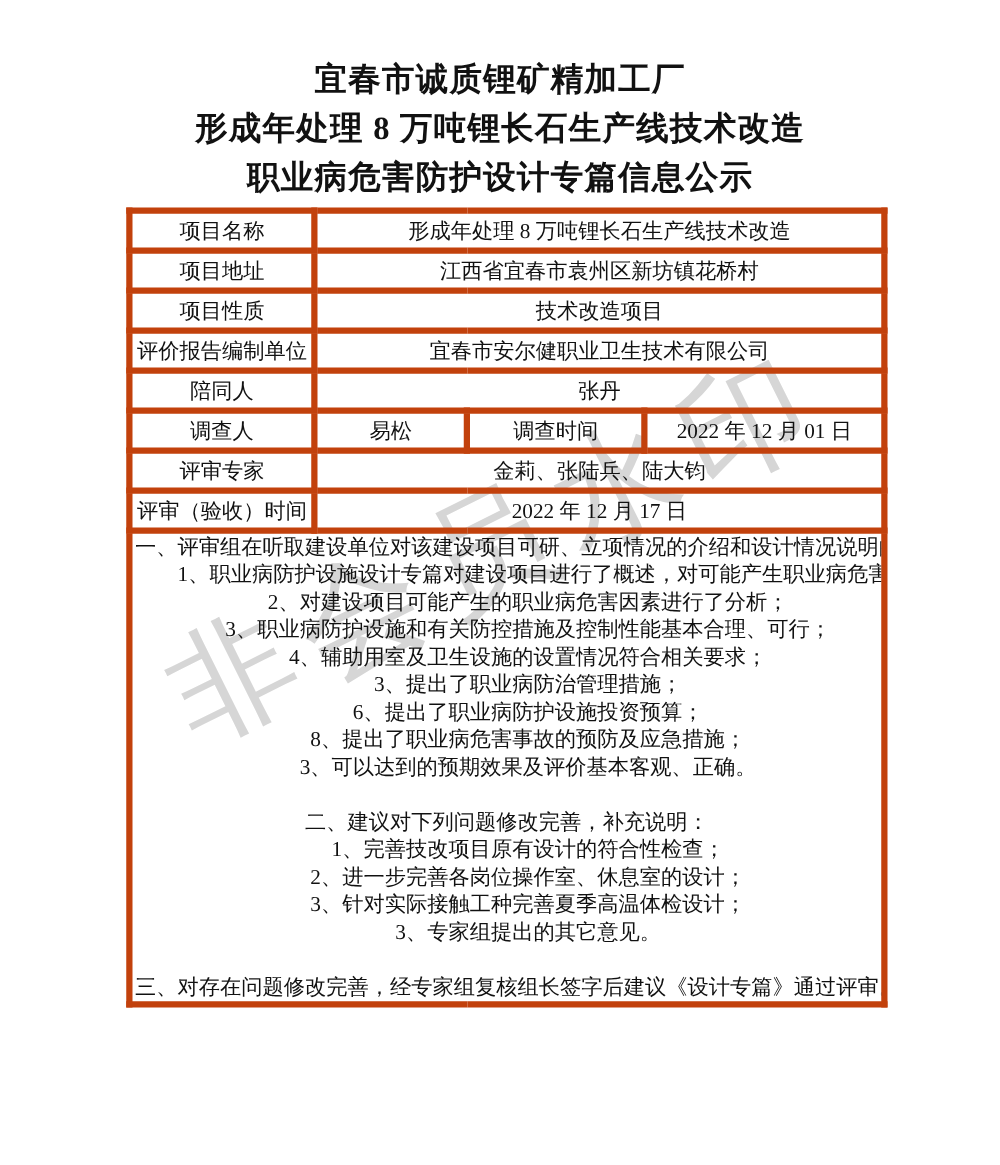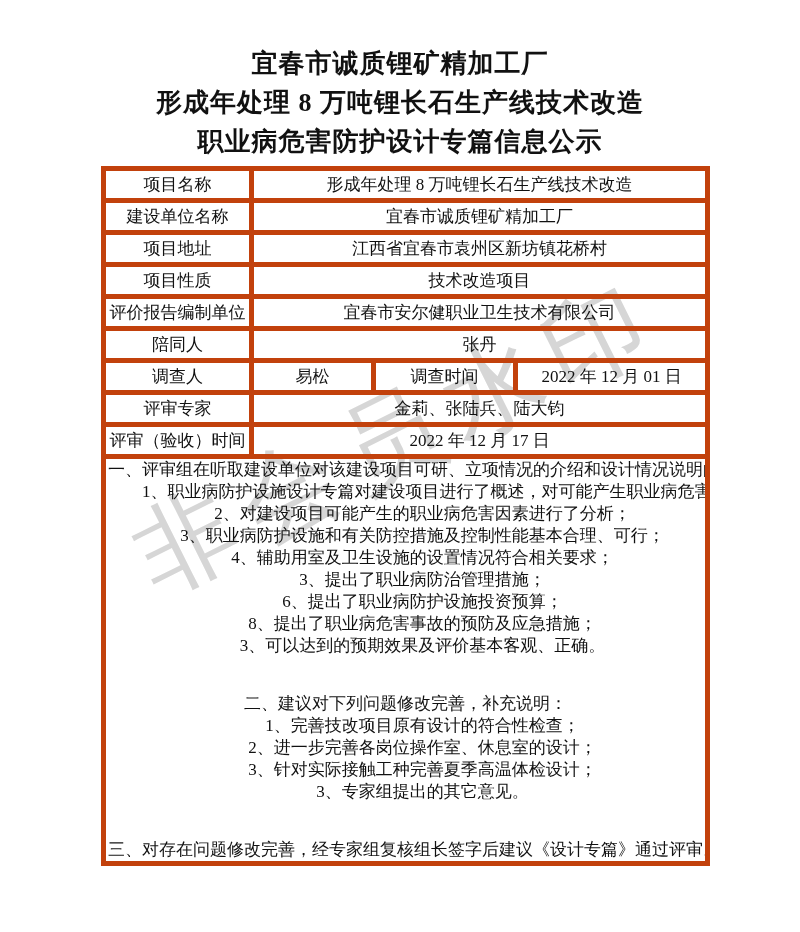--- a/index.html
+++ b/index.html
@@ -60,21 +60,21 @@
     white-space: normal;
     height: 420px;
     padding: 28px 12px 10px 13px;
   }
   .opinion-cell p {
     margin: 0;
     font-size: 17px;
     line-height: 22px;
   }
   .opinion-cell p.item { text-indent: 2em; }
-  .opinion-cell p.gap-top { margin-top: 36px; }
+  .opinion-cell p.gap-top { margin-top: 22px; }
 </style>
 </head>
 <body>
 
 <div class="page">
 
   <div class="watermark">非会员水印</div>
 
   <div class="titles">
     <div class="title-line">宜春市诚质锂矿精加工厂</div>
@@ -86,24 +86,20 @@
     <colgroup>
       <col style="width:148px">
       <col style="width:122px">
       <col style="width:142px">
       <col style="width:192px">
     </colgroup>
     <tbody>
       <tr>
         <td>项目名称</td>
         <td colspan="3">形成年处理 8 万吨锂长石生产线技术改造</td>
-      </tr>
-      <tr>
-        <td>建设单位名称</td>
-        <td colspan="3">宜春市诚质锂矿精加工厂</td>
       </tr>
       <tr>
         <td>项目地址</td>
         <td colspan="3">江西省宜春市袁州区新坊镇花桥村</td>
       </tr>
       <tr>
         <td>项目性质</td>
         <td colspan="3">技术改造项目</td>
       </tr>
       <tr>

